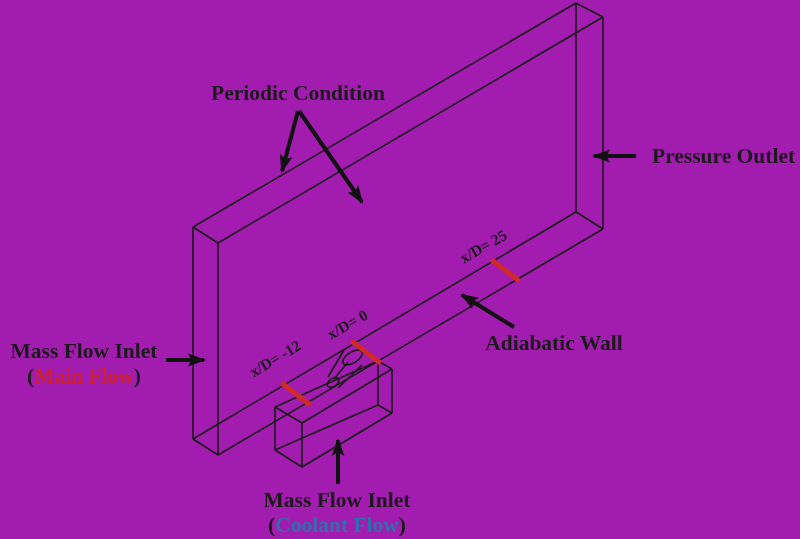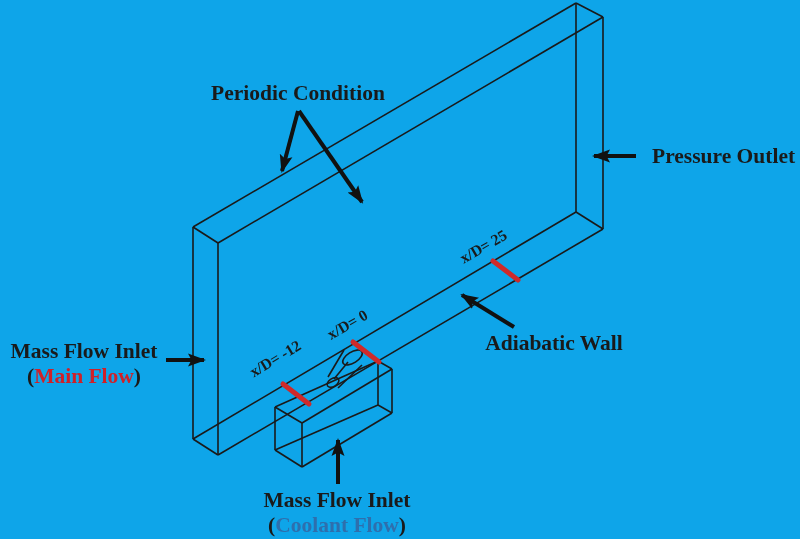--- a/index.html
+++ b/index.html
@@ -4,21 +4,21 @@
 <style>
   html, body {
     margin: 0;
     padding: 0;
     background: #ffffff;
   }
   .figure-wrap {
     position: relative;
     width: 800px;
     height: 539px;
-    background: #0ea5e9;
+    background: #a21caf;
     overflow: hidden;
     font-family: "Liberation Serif", "DejaVu Serif", serif;
     text-align: center;
   }
   svg text {
     font-family: "Liberation Serif", "DejaVu Serif", serif;
     font-weight: bold;
     fill: #1a1a1a;
   }
   .label-main { font-size: 21.5px; }

